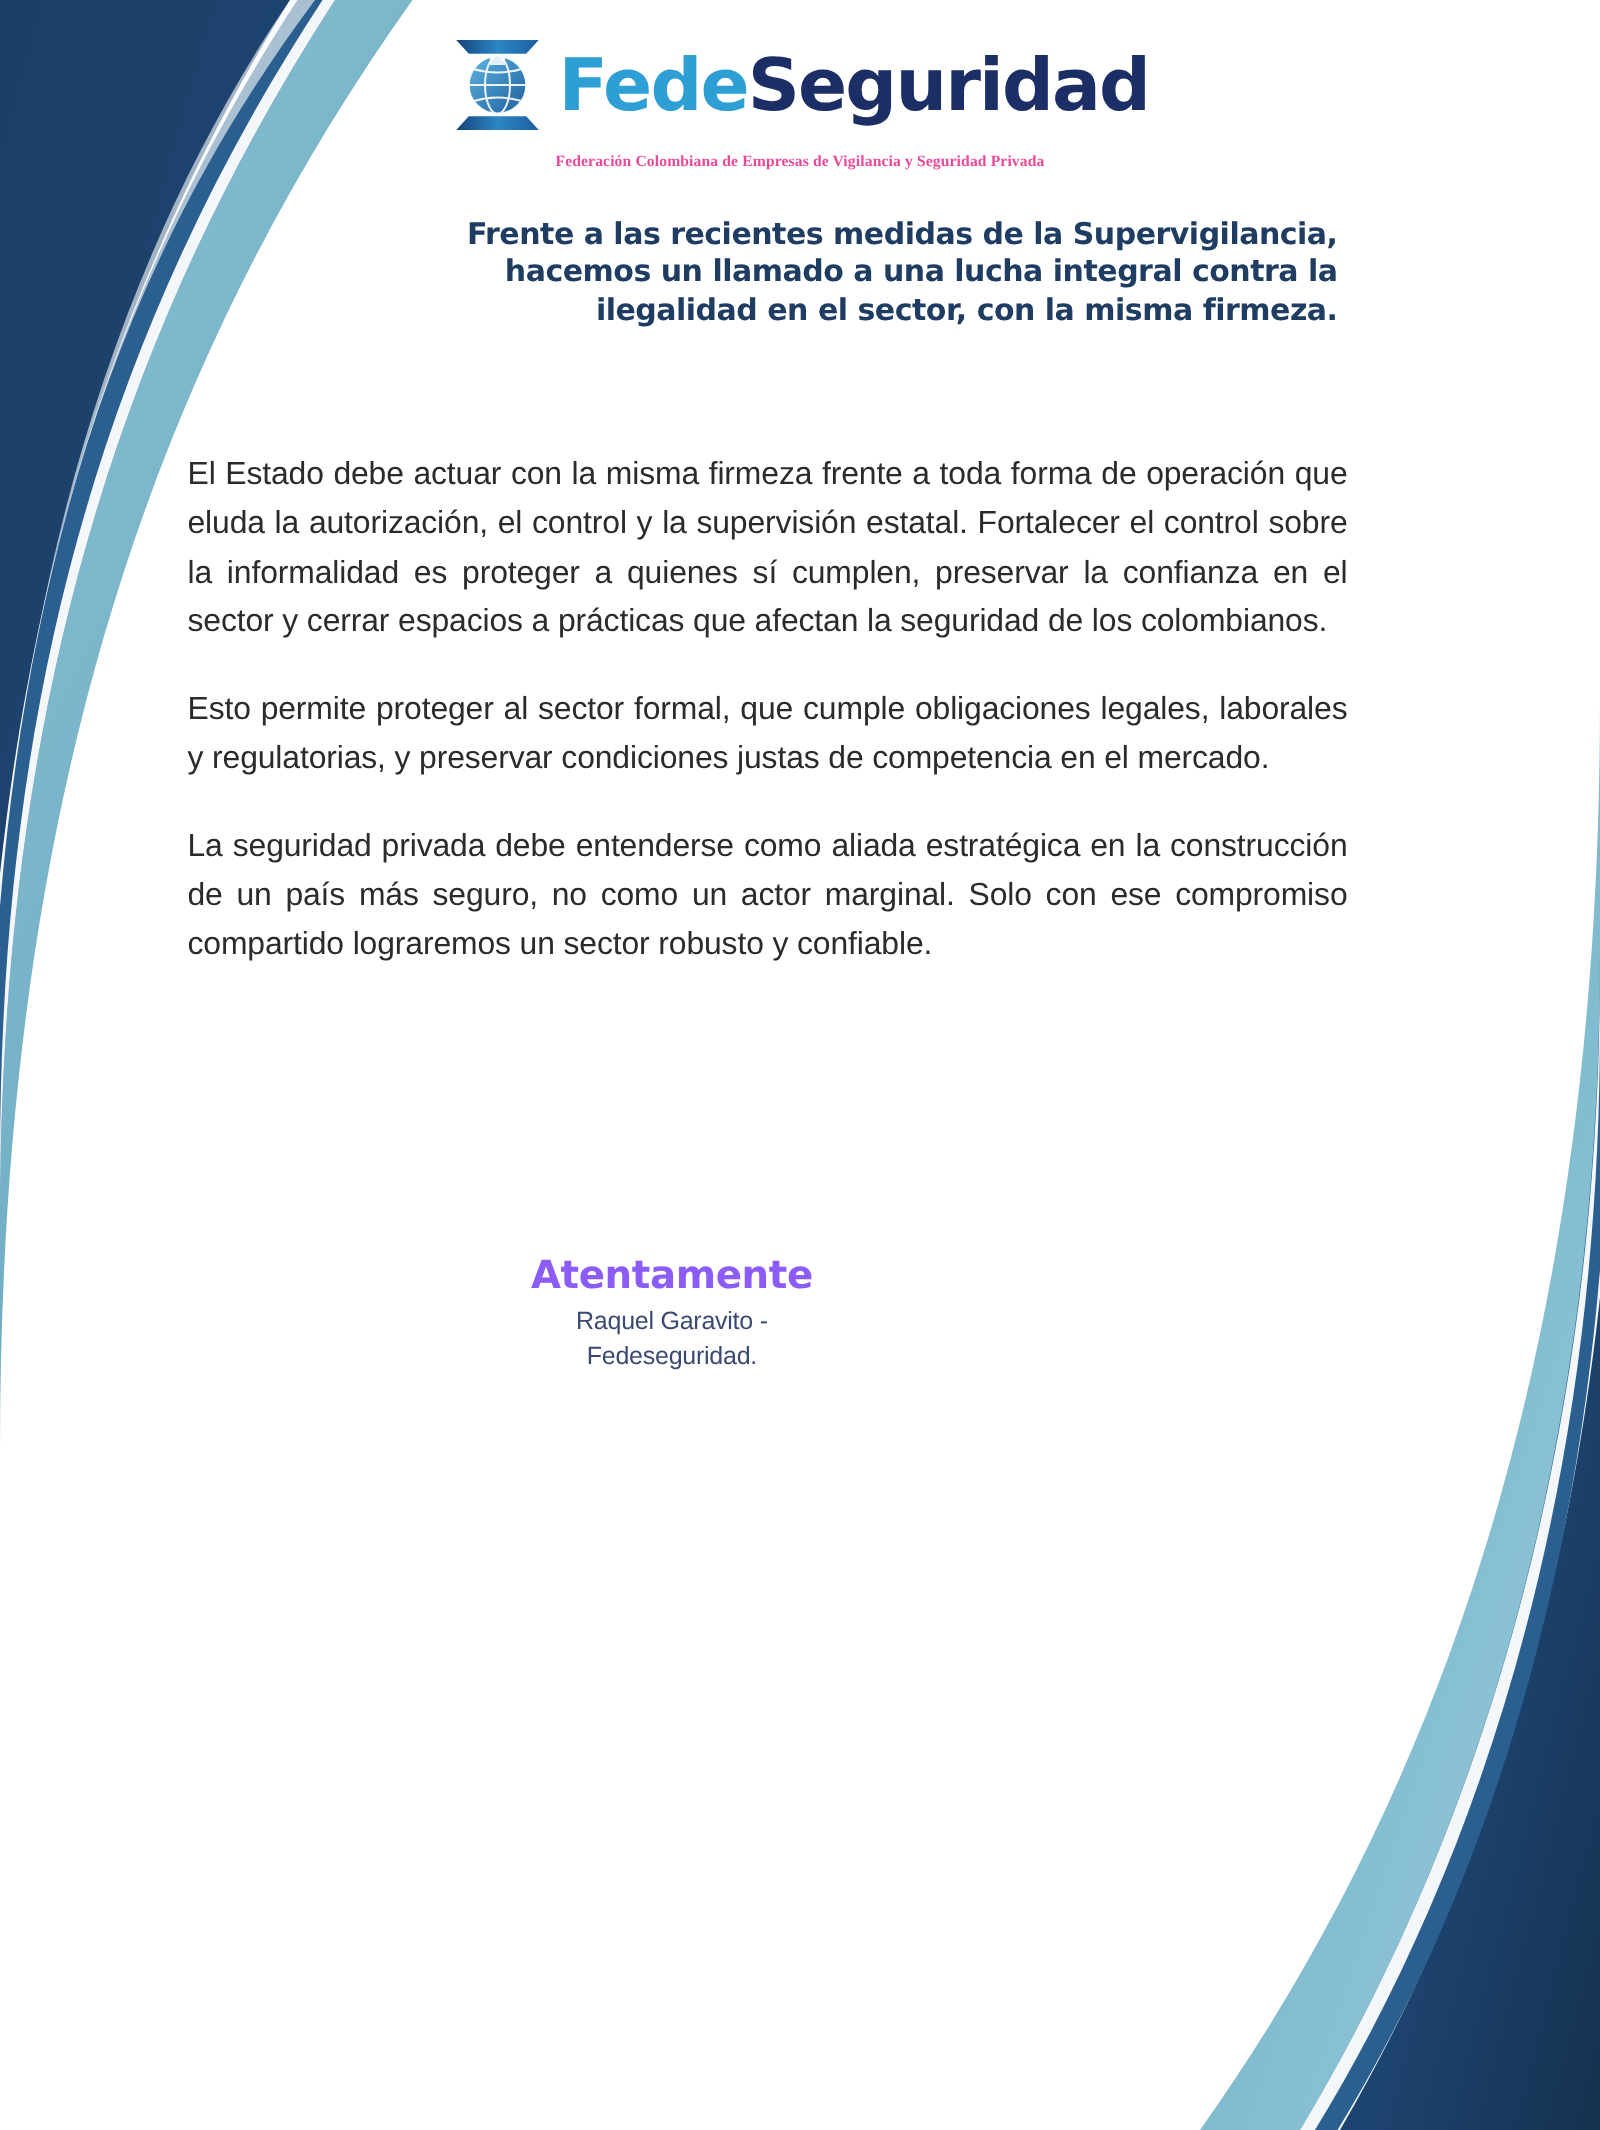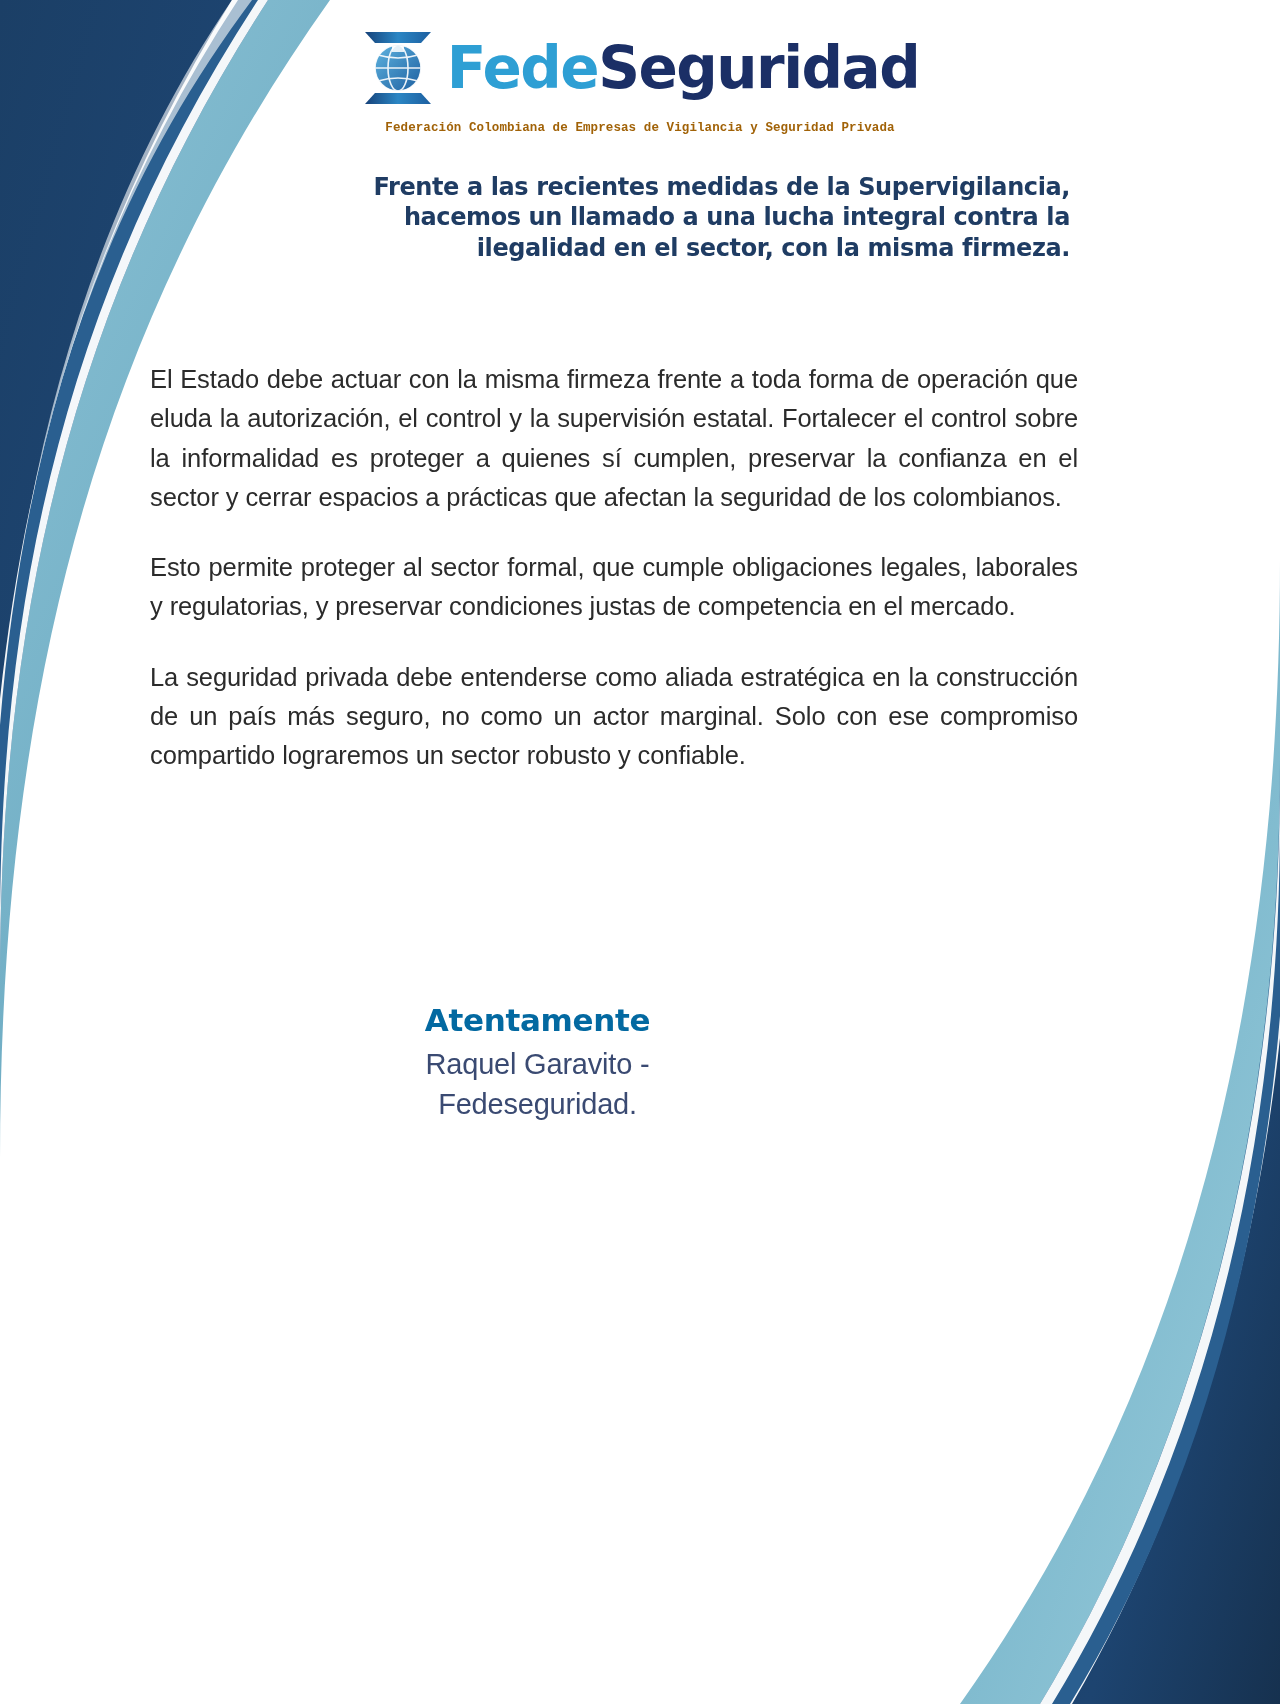--- a/index.html
+++ b/index.html
@@ -57,24 +57,24 @@
     font-weight: bold;
     letter-spacing: -1.5px;
     line-height: 1;
     white-space: nowrap;
   }
   .logo-word .fede { color: #2e9fd4; }
   .logo-word .seg  { color: #1b2f66; }
 
   .logo-tagline {
     margin-top: 7px;
-    font-family: Liberation Mono, monospace;
+    font-family: Liberation Serif, serif;
     font-size: 12.5px;
     font-weight: bold;
-    color: #a16207;
+    color: #ec4899;
     letter-spacing: 0.1px;
     white-space: nowrap;
   }
 
   
   .headline {
     position: absolute;
     top: 172px;
     left: 150px;
     width: 920px;
@@ -127,29 +127,29 @@
     top: 1000px;
     left: 150px;
     width: 775px;
     text-align: center;
   }
 
   .sig-greeting {
     font-family: "DejaVu Sans", sans-serif;
     font-size: 31px;
     font-weight: bold;
-    color: #0369a1;
+    color: #8b5cf6;
     letter-spacing: -0.3px;
     line-height: 1.3;
   }
 
   .sig-name {
     margin-top: 4px;
     font-family: "Liberation Sans", sans-serif;
-    font-size: 29px;
+    font-size: 20px;
     color: #3a4a72;
     line-height: 1.38;
     letter-spacing: -0.2px;
   }
 </style>
 </head>
 <body>
 
 <div class="page">
 

